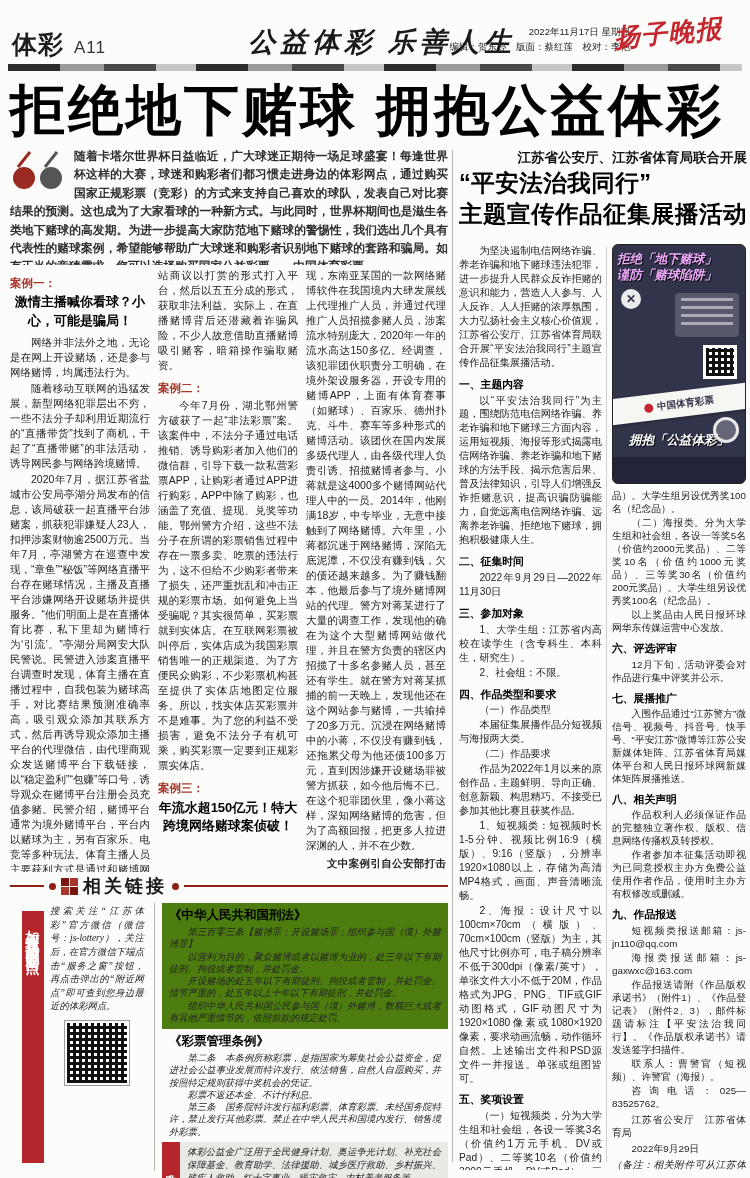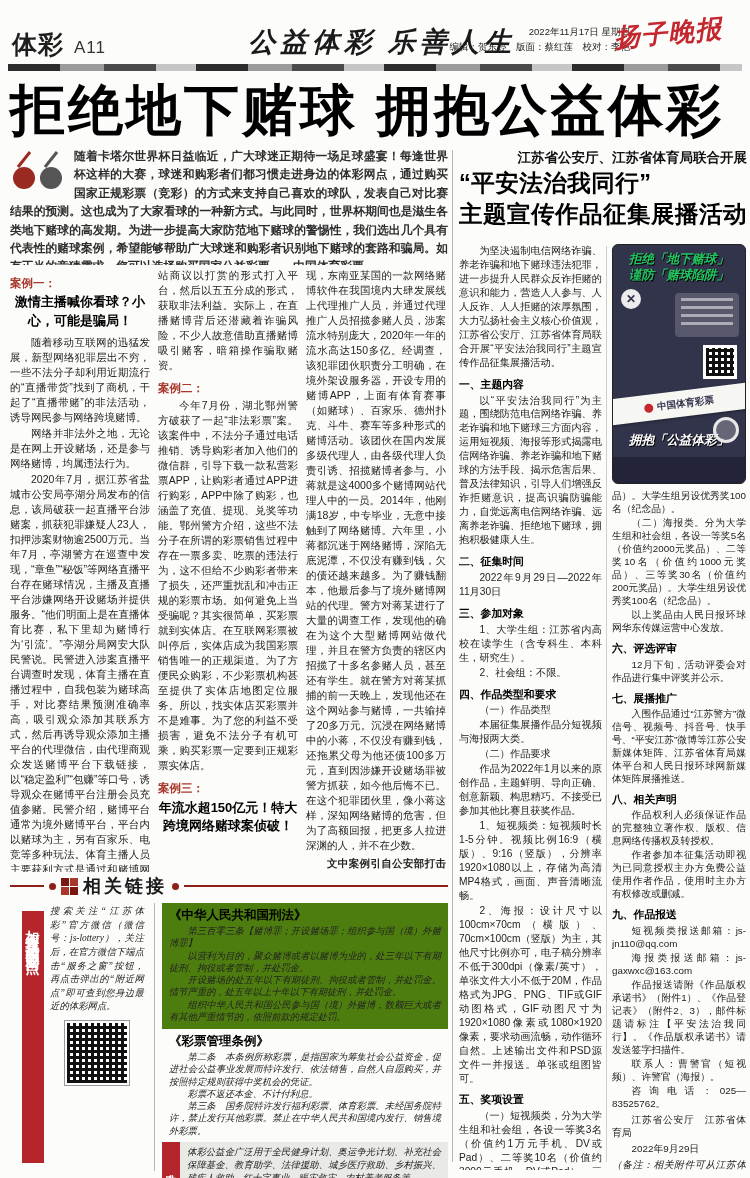--- a/index.html
+++ b/index.html
@@ -47,21 +47,21 @@
     line-height:1.32; color:#000; letter-spacing:0.5px; }
   .rcol { position:absolute; overflow:hidden; text-align:justify; color:#222; }
   .rcol4 { left:459px; top:244px; width:143px; height:926px; font-size:10.2px; line-height:1.37; }
   .rcol5 { left:612px; top:244px; width:134px; height:926px; font-size:9.8px; line-height:1.33; }
   .sec-head { font-weight:800; margin:7px 0 2px; font-size:10.8px; color:#000; }
   .sign { text-indent:2em; margin-top:3px; }
   .note { font-family:"Liberation Serif", serif; font-style:italic; margin-top:3px; }
   
   .poster { position:relative; width:134px; height:240px; background:#32344b; border-radius:6px;
     overflow:hidden; margin-bottom:5px; border:1px solid #222; }
-  .p-ban { position:absolute; top:6px; left:4px; right:4px; text-align:center; color:#22c55e;
+  .p-ban { position:absolute; top:6px; left:4px; right:4px; color:#f0abfc;
     font-weight:900; font-style:italic; font-size:12.5px; line-height:1.3; text-shadow:1px 1px 0 #000; }
   .p-ban2 { position:absolute; bottom:34px; left:4px; right:4px; text-align:center; color:#ffffff;
     font-weight:900; font-style:italic; font-size:12.5px; text-shadow:1px 1px 0 #000; }
   .p-circle { position:absolute; left:8px; top:44px; width:20px; height:20px; border-radius:50%;
     background:#ececec; color:#30324a; font-size:12px; font-weight:900; text-align:center; line-height:20px; }
   .p-panel { position:absolute; right:6px; top:48px; width:64px; height:44px; border-radius:4px;
     background:rgba(255,255,255,0.18); }
   .p-panel i { display:block; height:3px; background:rgba(255,255,255,0.5); margin:5px 6px 0; }
   .p-qr { background:
       repeating-linear-gradient(0deg,#111 0 3px,transparent 3px 6px),
@@ -95,21 +95,21 @@
     font-size:9.4px; line-height:1.45; text-align:justify; color:#222; }
   .rel-qr { width:64px; height:64px; margin:7px auto 0; border:2px solid #fff; outline:1px solid #999;
     background:
       repeating-linear-gradient(0deg,#111 0 3px,transparent 3px 6px),
       repeating-linear-gradient(90deg,#111 0 3px,#fff 3px 6px); }
   .rel-main { flex:1; border-left:1px solid #b5b5b5; margin-left:4px; padding-left:7px;
     display:flex; flex-direction:column; gap:4px; }
   .law-box { background:#4d7c0f; padding:4px 7px 5px; }
   .reg-box { padding:0 7px; }
   .law-title { font-family:"Liberation Serif", serif; font-weight:900; font-size:12.5px; color:#000; margin-bottom:2px; }
-  .law-p { font-family:Liberation Mono, monospace; font-style:italic; font-size:9.3px; line-height:1.32;
+  .law-p { font-family:Liberation Sans, sans-serif; font-style:italic; font-size:9.3px; line-height:1.32;
     text-indent:2em; text-align:justify; color:#222; }
   .tip-row { display:flex; background:#e9e9e5; }
   .tip-badge { width:18px; background:#b5262c; color:#fff; writing-mode:vertical-rl; text-orientation:upright;
     font-size:10.5px; font-weight:700; display:flex; align-items:center; justify-content:center; padding:4px 0; }
   .tip-text { flex:1; padding:4px 7px; font-family:"Liberation Serif", serif; font-style:italic;
     font-size:9.3px; line-height:1.4; text-align:justify; color:#222; }
 </style>
 </head>
 <body>
 
@@ -136,22 +136,22 @@
       <circle cx="14" cy="29" r="11" fill="#9a2a21"></circle>
       <line x1="47" y1="3" x2="35" y2="18" stroke="#555" stroke-width="3"></line>
       <circle cx="41" cy="29" r="11" fill="#555"></circle>
     </svg>
     <p class="intro-text">随着卡塔尔世界杯日益临近，广大球迷正期待一场足球盛宴！每逢世界杯这样的大赛，球迷和购彩者们都习惯走进身边的体彩网点，通过购买国家正规彩票（竞彩）的方式来支持自己喜欢的球队，发表自己对比赛结果的预测。这也成为了大家看球的一种新方式。与此同时，世界杯期间也是滋生各类地下赌球的高发期。为进一步提高大家防范地下赌球的警惕性，我们选出几个具有代表性的赌球案例，希望能够帮助广大球迷和购彩者识别地下赌球的套路和骗局。如有正当的竞猜需求，您可以选择购买国家公益彩票——中国体育彩票。</p>
   </div>
 
   <div class="lcol lcol1">
     <div class="case-label">案例一：</div>
     <div class="case-title">激情主播喊你看球？小心，可能是骗局！</div>
+    <p class="para">网络并非法外之地，无论是在网上开设赌场，还是参与网络赌博，均属违法行为。</p>
     <p class="para">随着移动互联网的迅猛发展，新型网络犯罪层出不穷，一些不法分子却利用近期流行的“直播带货”找到了商机，干起了“直播带赌”的非法活动，诱导网民参与网络跨境赌博。</p>
-    <p class="para">网络并非法外之地，无论是在网上开设赌场，还是参与网络赌博，均属违法行为。</p>
     <p class="para">2020年7月，据江苏省盐城市公安局亭湖分局发布的信息，该局破获一起直播平台涉赌案，抓获犯罪嫌疑人23人，扣押涉案财物逾2500万元。当年7月，亭湖警方在巡查中发现，“章鱼”“秘饭”等网络直播平台存在赌球情况，主播及直播平台涉嫌网络开设赌场并提供服务。“他们明面上是在直播体育比赛，私下里却为赌博行为‘引流’。”亭湖分局网安大队民警说。民警进入涉案直播平台调查时发现，体育主播在直播过程中，自我包装为赌球高手，对比赛结果预测准确率高，吸引观众添加其联系方式，然后再诱导观众添加主播平台的代理微信，由代理商观众发送赌博平台下载链接，以“稳定盈利”“包赚”等口号，诱导观众在赌博平台注册会员充值参赌。民警介绍，赌博平台通常为境外赌博平台，平台内以赌球为主，另有百家乐、电竞等多种玩法。体育主播人员主要获利方式是通过和赌博网站合作，引流发展会员，跟赌博网</p>
   </div>
 
   <div class="lcol lcol2">
     <p class="para noindent">站商议以打赏的形式打入平台，然后以五五分成的形式，获取非法利益。实际上，在直播赌博背后还潜藏着诈骗风险，不少人故意借助直播赌博吸引赌客，暗箱操作骗取赌资。</p>
     <div class="case-label">案例二：</div>
     <p class="para">今年7月份，湖北鄂州警方破获了一起“非法彩票”案。该案件中，不法分子通过电话推销、诱导购彩者加入他们的微信群，引导下载一款私营彩票APP，让购彩者通过APP进行购彩，APP中除了购彩，也涵盖了充值、提现、兑奖等功能。鄂州警方介绍，这些不法分子在所谓的彩票销售过程中存在一票多卖、吃票的违法行为，这不但给不少购彩者带来了损失，还严重扰乱和冲击正规的彩票市场。如何避免上当受骗呢？其实很简单，买彩票就到实体店。在互联网彩票被叫停后，实体店成为我国彩票销售唯一的正规渠道。为了方便民众购彩，不少彩票机构甚至提供了实体店地图定位服务。所以，找实体店买彩票并不是难事。为了您的利益不受损害，避免不法分子有机可乘，购买彩票一定要到正规彩票实体店。</p>
     <div class="case-label">案例三：</div>
     <div class="case-title">年流水超150亿元！特大跨境网络赌球案侦破！</div>
 

